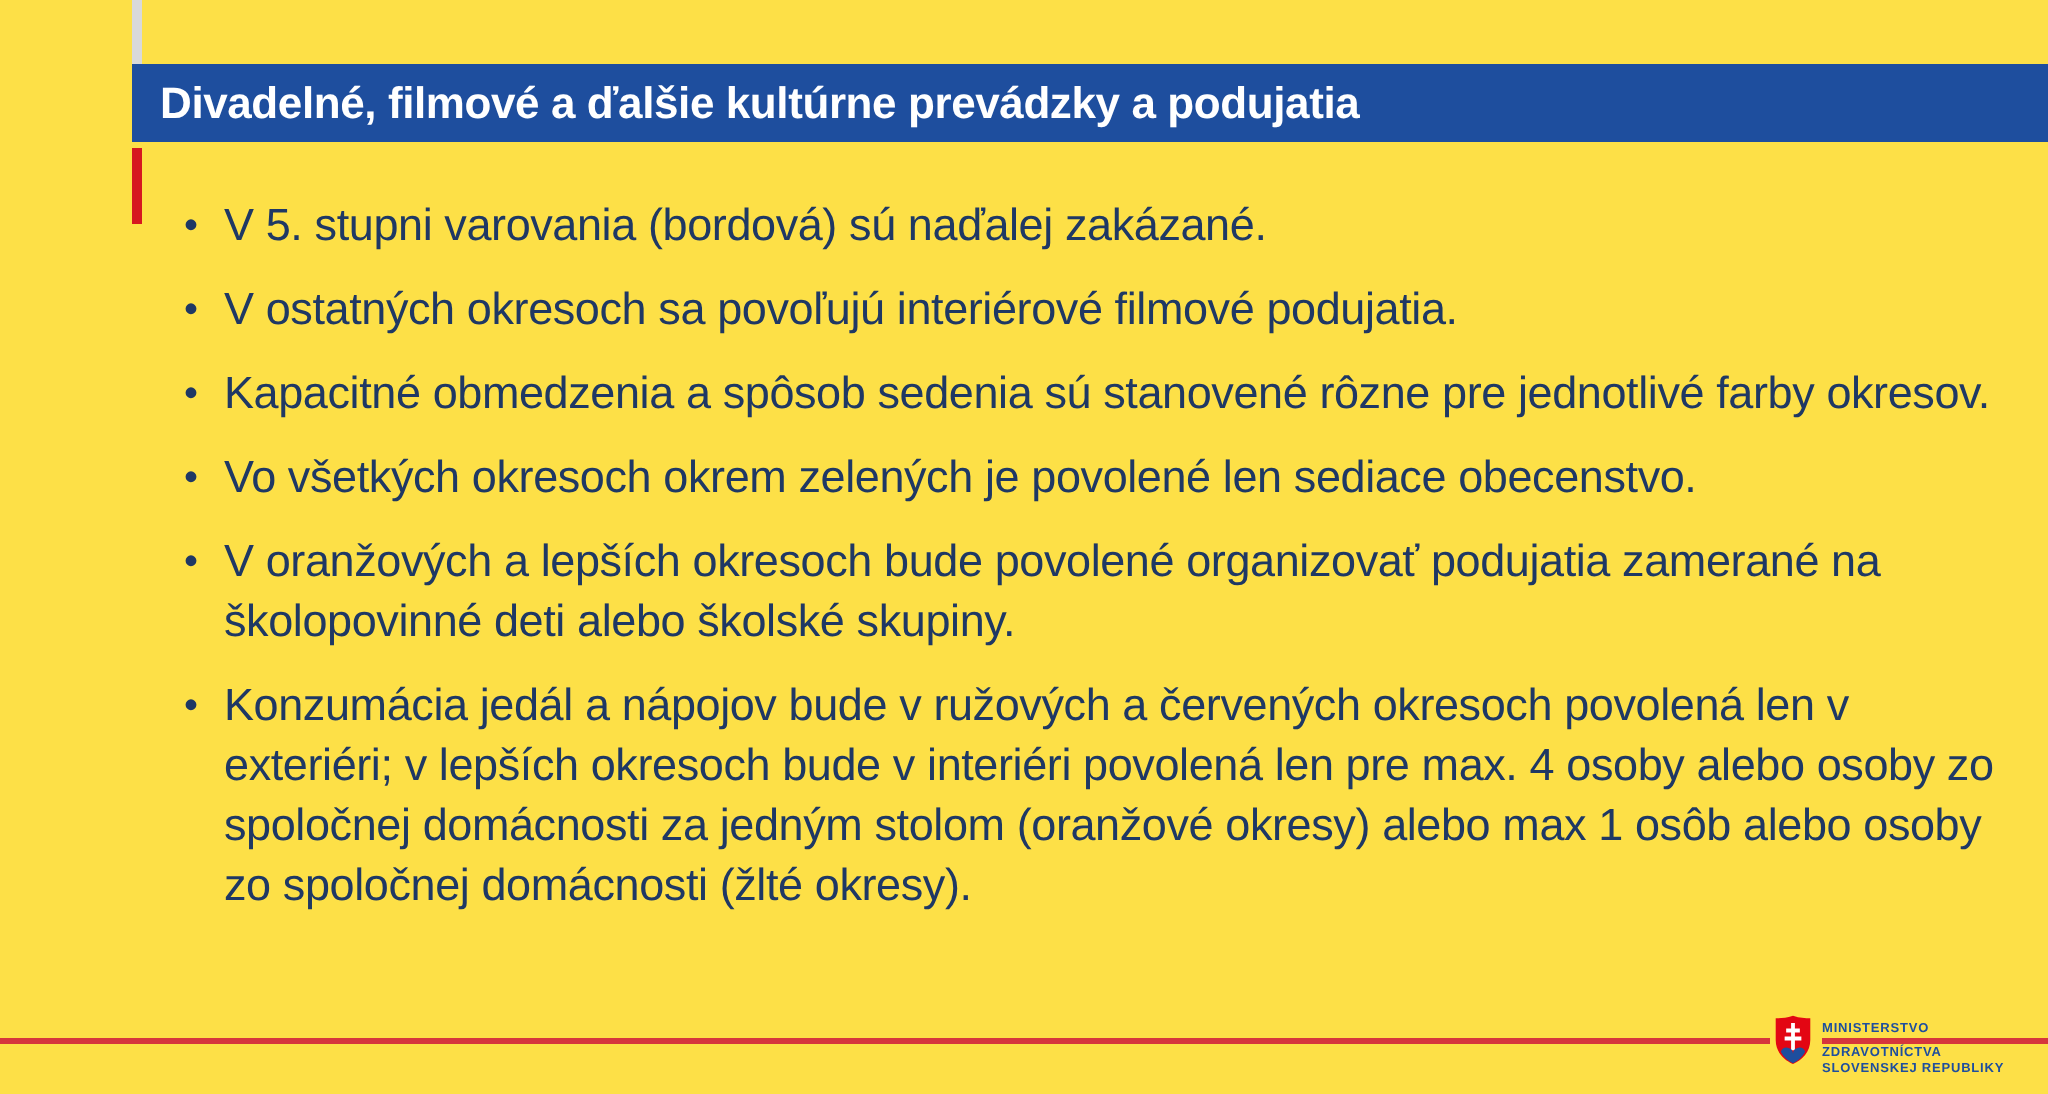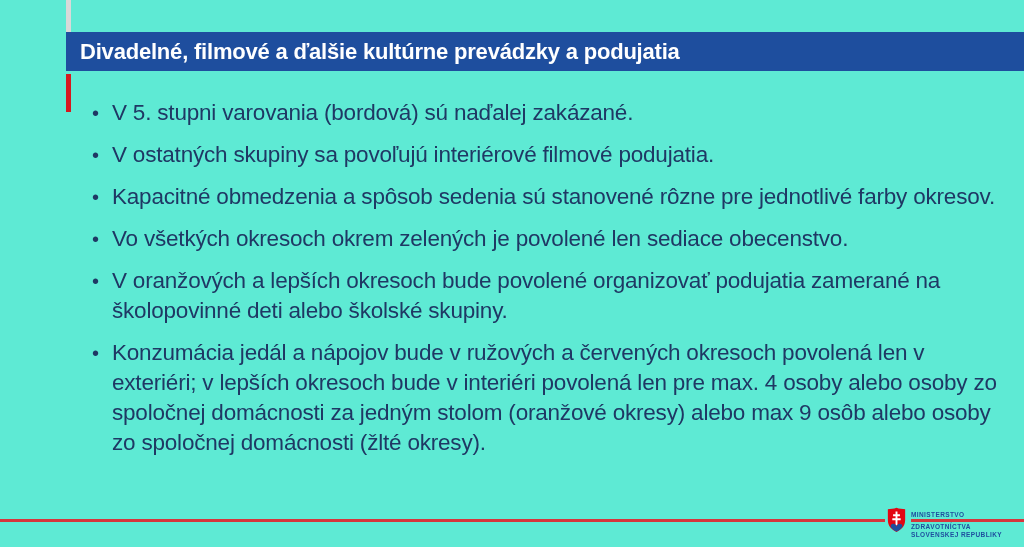--- a/index.html
+++ b/index.html
@@ -4,21 +4,21 @@
 <style>
   html, body { margin: 0; padding: 0; }
   body {
     font-family: "Liberation Sans", "DejaVu Sans", sans-serif;
     background: #ffffff;
   }
   .slide {
     position: relative;
     width: 1024px;
     height: 547px;
-    background: #5eead4;
+    background: #fde047;
     overflow: hidden;
   }
 
   
   .gray-bar {
     position: absolute;
     left: 66px; top: 0;
     width: 5px; height: 32px;
     background: #d9d9d9;
   }
@@ -117,37 +117,37 @@
   <div class="red-bar"></div>
 
   <div class="content">
     <ul>
       <li>
         <span class="dot">•</span>
         <span class="btxt">V 5. stupni varovania (bordová) sú naďalej zakázané.</span>
       </li>
       <li>
         <span class="dot">•</span>
-        <span class="btxt">V ostatných skupiny sa povoľujú interiérové filmové podujatia.</span>
+        <span class="btxt">V ostatných okresoch sa povoľujú interiérové filmové podujatia.</span>
       </li>
       <li>
         <span class="dot">•</span>
         <span class="btxt">Kapacitné obmedzenia a spôsob sedenia sú stanovené rôzne pre jednotlivé farby okresov.</span>
       </li>
       <li>
         <span class="dot">•</span>
         <span class="btxt">Vo všetkých okresoch okrem zelených je povolené len sediace obecenstvo.</span>
       </li>
       <li>
         <span class="dot">•</span>
         <span class="btxt">V oranžových a lepších okresoch bude povolené organizovať podujatia zamerané na školopovinné deti alebo školské skupiny.</span>
       </li>
       <li>
         <span class="dot">•</span>
-        <span class="btxt">Konzumácia jedál a nápojov bude v ružových a červených okresoch povolená len v exteriéri; v lepších okresoch bude v interiéri povolená len pre max. 4 osoby alebo osoby zo spoločnej domácnosti za jedným stolom (oranžové okresy) alebo max 9 osôb alebo osoby zo spoločnej domácnosti (žlté okresy).</span>
+        <span class="btxt">Konzumácia jedál a nápojov bude v ružových a červených okresoch povolená len v exteriéri; v lepších okresoch bude v interiéri povolená len pre max. 4 osoby alebo osoby zo spoločnej domácnosti za jedným stolom (oranžové okresy) alebo max 1 osôb alebo osoby zo spoločnej domácnosti (žlté okresy).</span>
       </li>
     </ul>
   </div>
 
   <div class="footer-line-left"></div>
   <div class="footer-line-right"></div>
 
   <svg class="coat" viewBox="0 0 20 26" aria-hidden="true">
     <path d="M10,0.2 C7.2,1.3 3.6,1.6 0.9,1.6 L0.9,13 C0.9,19.4 5.1,23.4 10,25.6 C14.9,23.4 19.1,19.4 19.1,13 L19.1,1.6 C16.4,1.6 12.8,1.3 10,0.2 Z" fill="#e30613"></path>
     <path d="M9,4 h2 v3 h2.6 v2 h-2.6 v2.2 h3.4 v2 h-3.4 v5.2 h-2 v-5.2 h-3.4 v-2 h3.4 v-2.2 h-2.6 v-2 h2.6 z" fill="#ffffff"></path>

